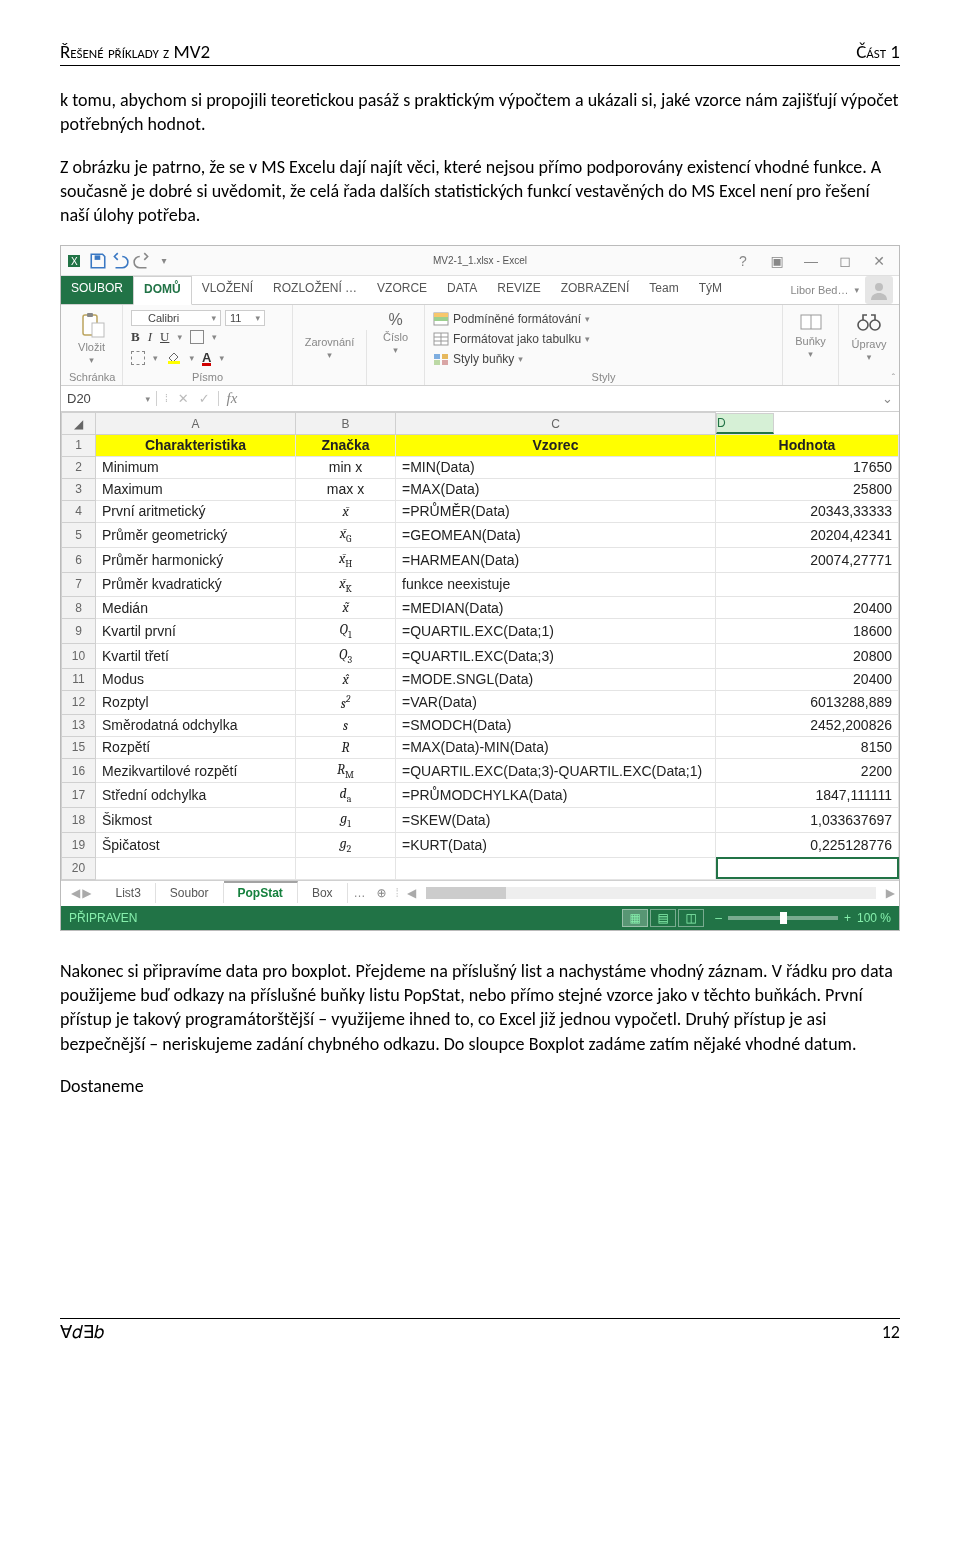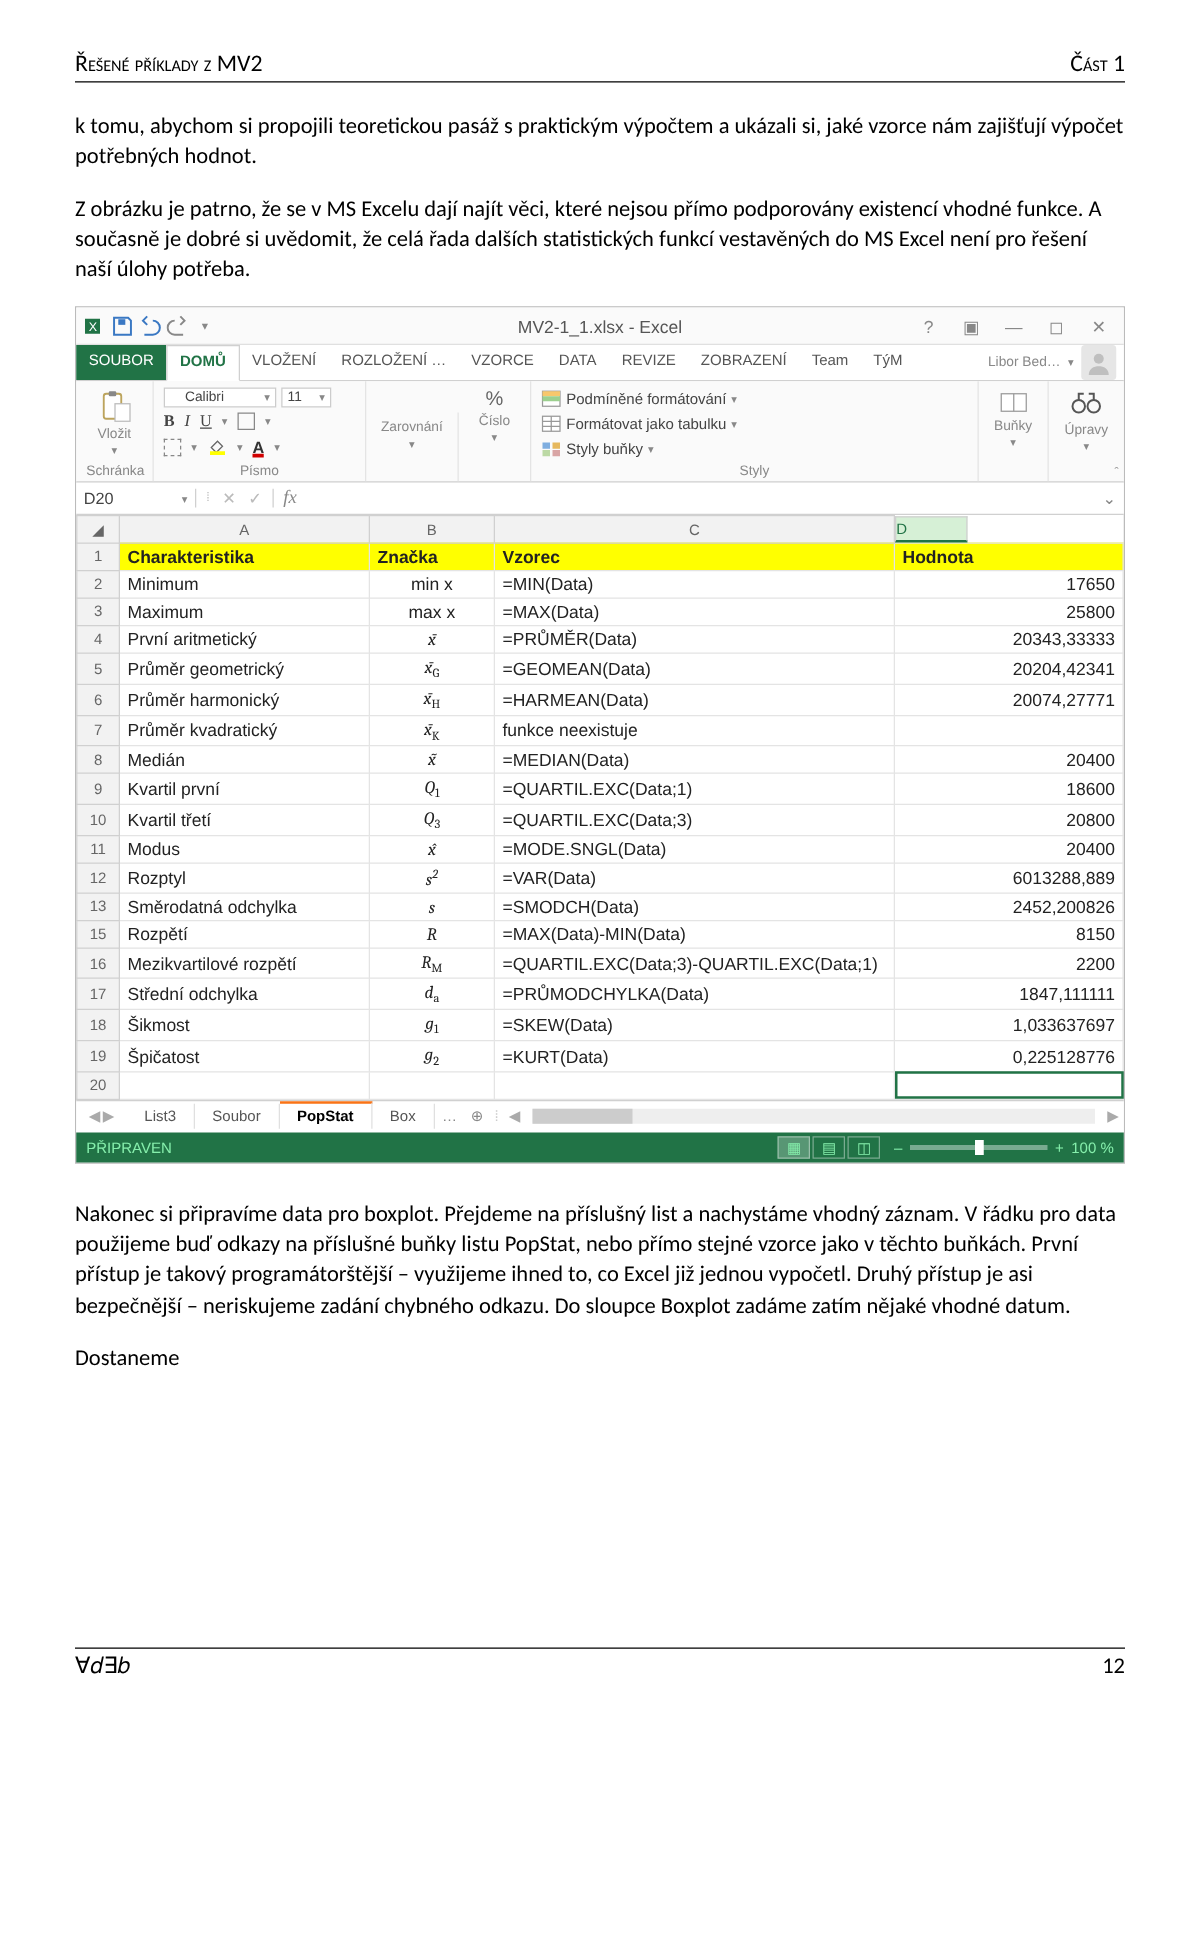--- a/index.html
+++ b/index.html
@@ -5,21 +5,21 @@
   * { box-sizing: border-box; margin: 0; padding: 0; }
   body { background: #fff; font-family: Calibri, Arial, sans-serif; color: #000; width: 960px; }
   .page { padding: 40px 60px 20px 60px; }
   .doc-header { display: flex; justify-content: space-between; font-variant: small-caps; font-size: 19px; border-bottom: 1px solid #000; padding-bottom: 2px; margin-bottom: 22px; }
   .doc-para { font-size: 18px; line-height: 1.35; margin-bottom: 18px; }
   .excel { border: 1px solid #bbb; background: #fff; font-family: "Segoe UI", Arial, sans-serif; font-size: 13px; color: #444; margin: 10px 0 28px 0; }
   
   .titlebar { display: flex; align-items: center; height: 30px; background: #fafafa; border-bottom: 1px solid #e0e0e0; position: relative; }
   .qat { display: flex; align-items: center; gap: 4px; padding: 0 6px; }
   .qat-ico { width: 18px; height: 18px; display: inline-flex; align-items: center; justify-content: center; }
-  .title-center { position: absolute; left: 0; right: 0; text-align: center; pointer-events: none; font-size: 14px; color: #555; }
+  .title-center { position: absolute; left: 0; right: 0; text-align: center; pointer-events: none; font-size: 10px; color: #555; }
   .winbtns { margin-left: auto; display: flex; gap: 2px; padding-right: 4px; }
   .winbtn { width: 32px; height: 22px; display: flex; align-items: center; justify-content: center; color: #888; font-size: 14px; }
   
   .tabs { display: flex; align-items: stretch; border-bottom: 1px solid #d0d0d0; background: #fff; font-size: 12px; }
   .tab { padding: 5px 10px 6px 10px; color: #555; cursor: default; }
   .tab.file { background: #217346; color: #fff; }
   .tab.active { border: 1px solid #d0d0d0; border-bottom: 1px solid #fff; background: #fff; color: #217346; font-weight: 600; margin-bottom: -1px; }
   .user { margin-left: auto; display: flex; align-items: center; color: #888; padding: 0 6px; gap: 6px; font-size: 11px; }
   .avatar { width: 28px; height: 28px; border-radius: 3px; background: #e6e6e6; display: flex; align-items: center; justify-content: center; }
   
@@ -43,34 +43,34 @@
   .fbtns { display: flex; align-items: center; padding: 0 8px; color: #bbb; gap: 10px; border-right: 1px solid #d0d0d0; }
   .fx { font-style: italic; color: #888; padding: 0 8px; font-family: "Times New Roman", serif; font-size: 15px; }
   .fbar .expand { margin-left: auto; padding: 0 6px; color: #888; }
   
   .gridwrap { position: relative; }
   table.grid { border-collapse: collapse; width: 100%; font-size: 14px; color: #222; }
   table.grid th.rowh { width: 30px; background: #f2f2f2; border: 1px solid #d0d0d0; font-weight: normal; color: #666; font-size: 12px; text-align: center; }
   table.grid th.colh { background: #f2f2f2; border: 1px solid #d0d0d0; font-weight: normal; color: #666; font-size: 12px; padding: 2px 0; }
   table.grid th.colh.sel { background: #d6f0d6; color: #217346; border-bottom: 2px solid #217346; }
   table.grid td { border: 1px solid #e4e4e4; padding: 2px 6px; height: 22px; vertical-align: middle; }
-  tr.header-row td { background: #ffff00; font-weight: bold; text-align: left; }
+  tr.header-row td { background: #ffff00; font-weight: bold; text-align: center; }
   .colA { width: 200px; }
   .colB { width: 100px; text-align: center; }
   .colC { width: 320px; }
   .colD { text-align: right; }
   .math { font-family: Cambria, "Times New Roman", serif; font-style: italic; }
   .sub { font-size: 10px; vertical-align: sub; font-style: normal; }
   .activecell { outline: 2px solid #217346; outline-offset: -2px; }
   .row20 th { color: #999; }
   
   .sheettabs { display: flex; align-items: center; border-top: 1px solid #d0d0d0; height: 26px; background: #fff; font-size: 12px; }
   .navset { display: flex; gap: 2px; padding: 0 10px; color: #aaa; }
   .sheettab { padding: 3px 14px; border-right: 1px solid #e0e0e0; color: #555; }
-  .sheettab.active { border-top: 2px solid #f97316; font-weight: bold; color: #000000; background: #fff; margin-top: -2px; }
+  .sheettab.active { border-top: 2px solid #a3a3a3; font-weight: bold; color: #15803d; background: #fff; margin-top: -2px; }
   .sheet-more { color: #888; padding: 0 6px; }
   .sheet-add { display:inline-flex; align-items:center; justify-content:center; width:20px; color:#888; }
   .hscroll { flex: 1; display: flex; align-items: center; padding: 0 6px; }
   .hscroll .track { flex: 1; height: 12px; background: #eee; position: relative; }
   .hscroll .thumb { position: absolute; left: 0; width: 80px; height: 12px; background: #ccc; }
   
   .status { display: flex; align-items: center; background: #217346; color: #86efac; height: 24px; font-size: 12px; padding: 0 8px; text-align: center; }
   .status .spacer { flex: 1; }
   .viewbtn { width: 26px; height: 18px; border: 1px solid rgba(255,255,255,.4); margin: 0 1px; display: inline-flex; align-items: center; justify-content: center; }
   .viewbtn.active { background: rgba(255,255,255,.25); }

